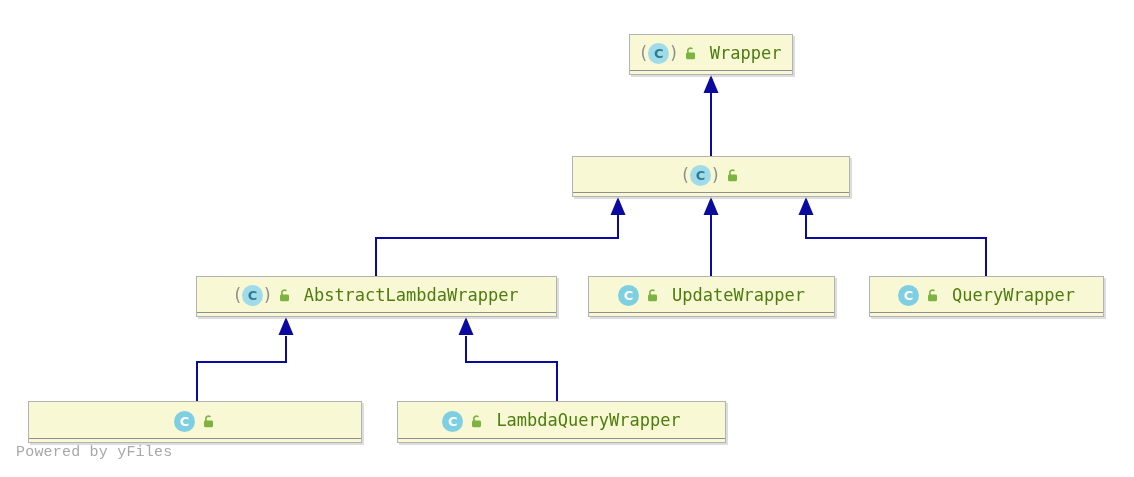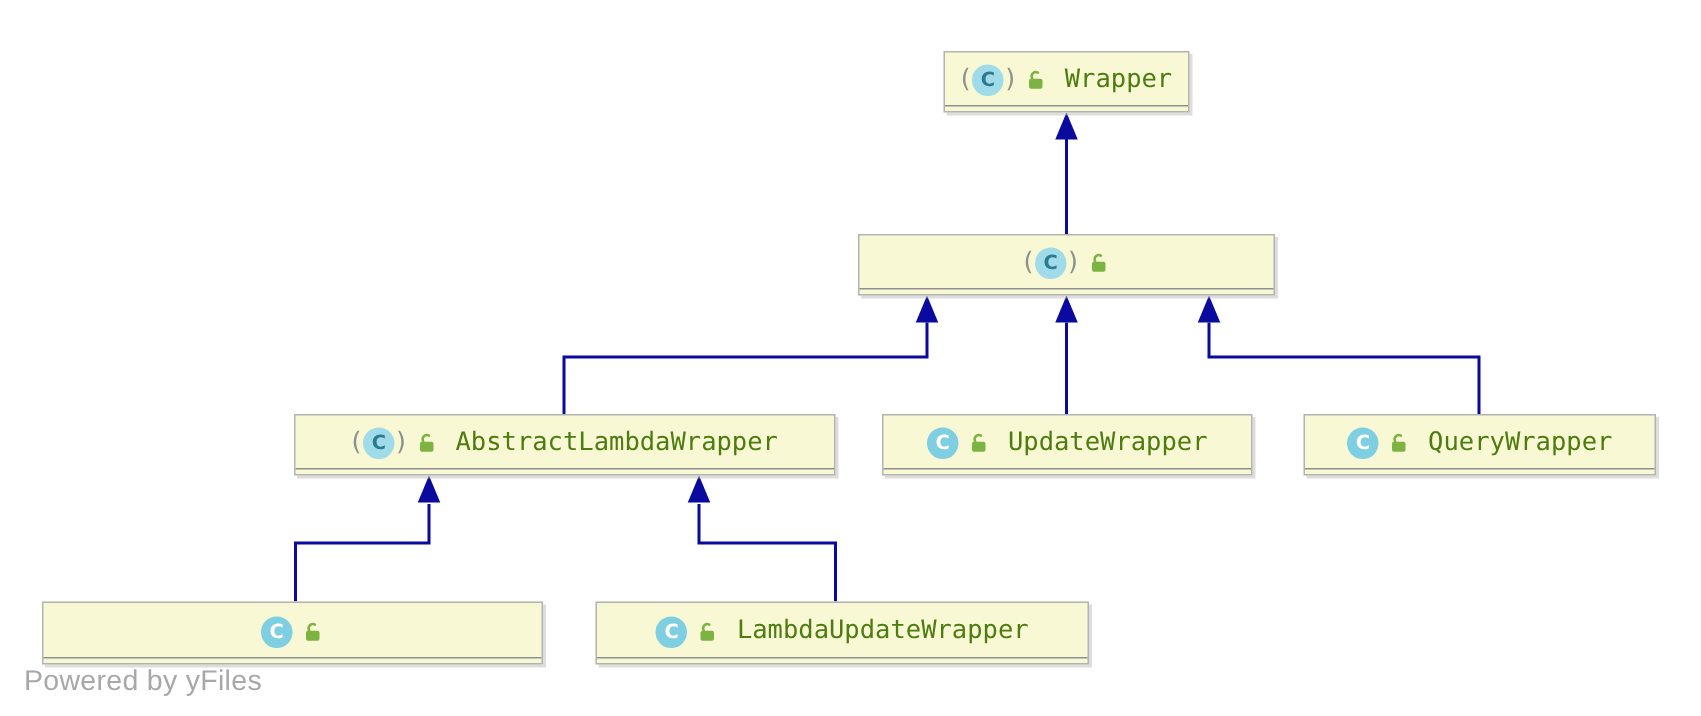--- a/index.html
+++ b/index.html
@@ -93,22 +93,22 @@
     font-family: "DejaVu Sans", sans-serif;
     line-height: 1;
   }
   .lock-icon {
     display: block;
   }
   .watermark {
     position: absolute;
     left: 16px;
     top: 444px;
-    font-family: Liberation Sans, sans-serif;
-    font-size: 19px;
+    font-family: Liberation Mono, monospace;
+    font-size: 15px;
     color: #a8a8a8;
     letter-spacing: 0.2px;
   }
   .edge-line {
     fill: none;
     stroke: #0a0a9e;
     stroke-width: 2;
   }
   .edge-arrow {
     fill: #0a0a9e;
@@ -226,18 +226,18 @@
   <div class="class-node" style="left:397px; top:401px; width:329px; height:42px;">
     <span class="icon-group">
       <span class="class-icon-wrap">
         <span class="class-circle">C</span>
       </span>
       <svg class="lock-icon" width="15" height="15" viewBox="0 0 16 16">
         <path d="M5 7 v-1.8 a3 3 0 0 1 5.2,-2" fill="none" stroke="#7cb342" stroke-width="1.8" stroke-linecap="round" transform="rotate(-18 8 5)"></path>
         <rect x="3.2" y="7" width="9.6" height="7" rx="1.4" fill="#7cb342"></rect>
       </svg>
     </span>
-    <span class="node-label">LambdaUpdateWrapper</span>
+    <span class="node-label">LambdaQueryWrapper</span>
   </div>
 
   <div class="watermark">Powered by yFiles</div>
 
 </div>
 
 </body></html>

